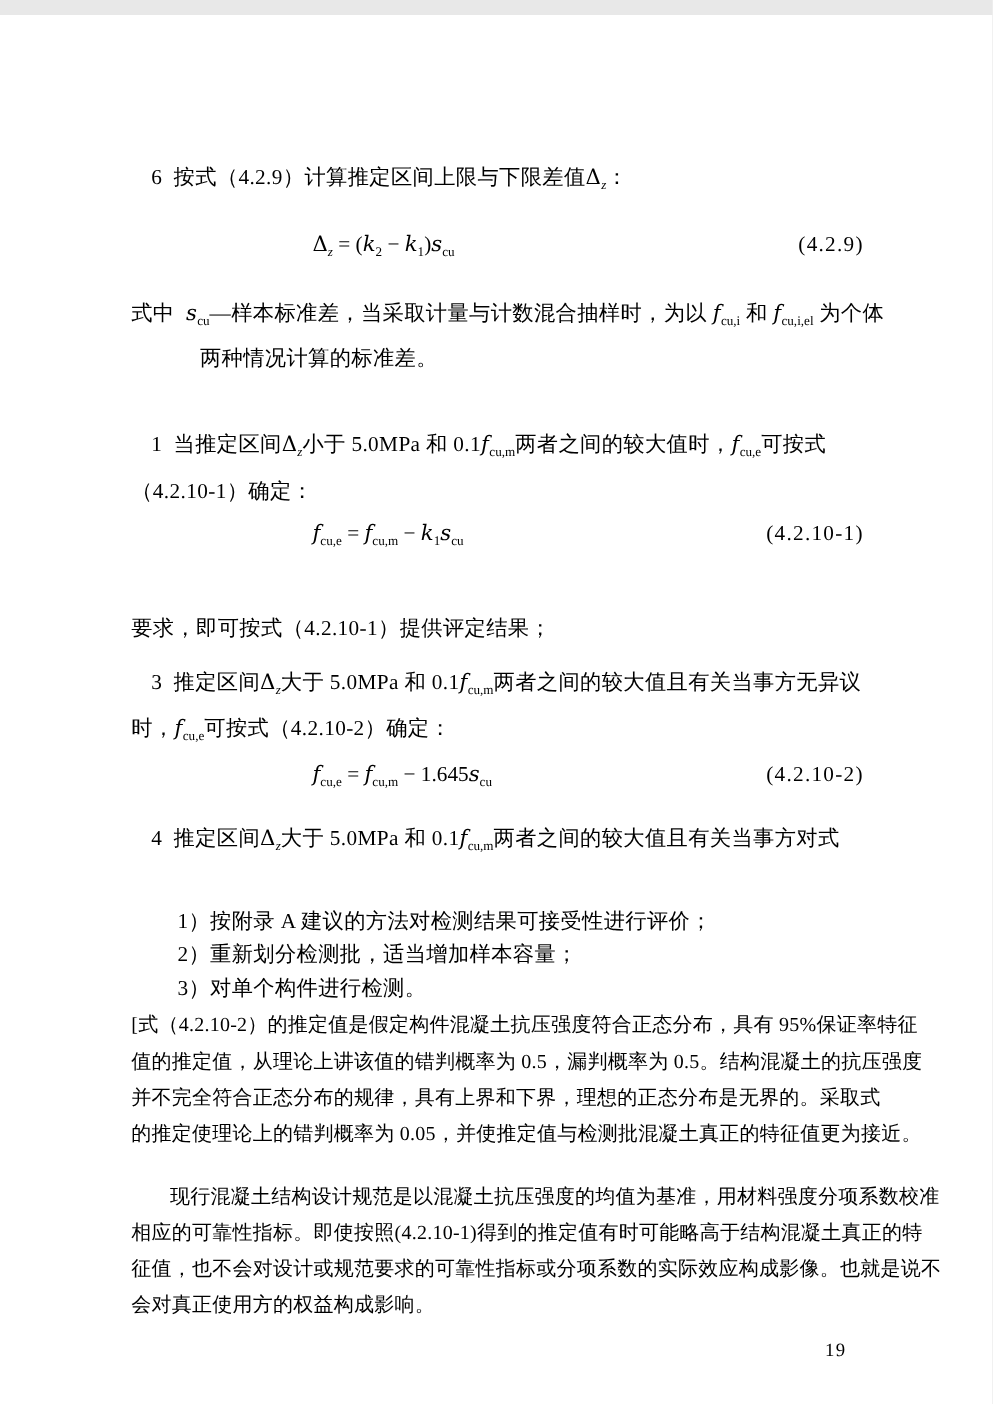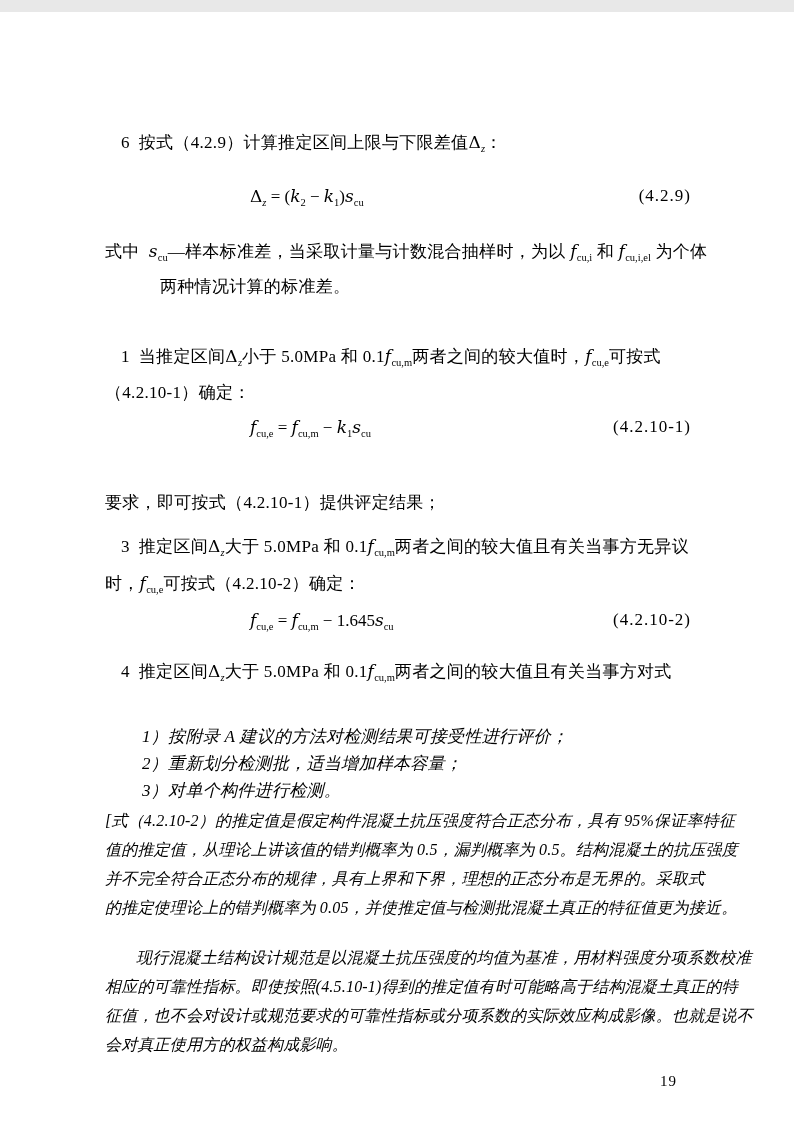--- a/index.html
+++ b/index.html
@@ -15,21 +15,21 @@
   .ln{
     position:absolute;
     left:105px;
     width:586px;
     font-size:17px;
     line-height:24px;
     white-space:nowrap;
     letter-spacing:0.3px;
   }
   .ind1{text-indent:16px;}
-  .ind3{padding-left:37px;font-style:italic;}
+  .ind3{padding-left:37px;}
   .num{margin-right:9px;}
   .sec-num{font-weight:bold;margin-right:10px;letter-spacing:1px;}
   
   .mv{font-family:"DejaVu Serif","Liberation Serif",serif;font-style:italic;}
   .sym{font-family:"DejaVu Serif","Liberation Serif",serif;font-style:normal;}
   .sb{font-size:10.5px;vertical-align:-4px;font-style:normal;letter-spacing:0;}
   .sbi{font-size:10.5px;vertical-align:-4px;font-style:italic;letter-spacing:0;}
   .formula{
     position:absolute;
     left:105px;
@@ -41,21 +41,20 @@
   }
   .f-lhs{margin-left:145px;}
   .f-no{letter-spacing:1px;text-align:right;}
   
   .cm{
     position:absolute;
     left:105px;
     width:600px;
     font-size:16px;
     line-height:29px;
-    font-style:italic;
     white-space:nowrap;
     letter-spacing:0.2px;
   }
   .cm .cline{height:29px;}
   .cm .first-ind{text-indent:31px;}
   .pageno{
     position:absolute;
     left:660px;top:1061px;
     font-size:15px;
     letter-spacing:1px;
@@ -114,20 +113,20 @@
 
   <div class="cm" style="top:794px">
     <div class="cline">[式（4.2.10-2）的推定值是假定构件混凝土抗压强度符合正态分布，具有 95%保证率特征</div>
     <div class="cline">值的推定值，从理论上讲该值的错判概率为 0.5，漏判概率为 0.5。结构混凝土的抗压强度</div>
     <div class="cline">并不完全符合正态分布的规律，具有上界和下界，理想的正态分布是无界的。采取式</div>
     <div class="cline">的推定使理论上的错判概率为 0.05，并使推定值与检测批混凝土真正的特征值更为接近。</div>
   </div>
 
   <div class="cm" style="top:931px">
     <div class="cline first-ind">现行混凝土结构设计规范是以混凝土抗压强度的均值为基准，用材料强度分项系数校准</div>
-    <div class="cline">相应的可靠性指标。即使按照(4.5.10-1)得到的推定值有时可能略高于结构混凝土真正的特</div>
+    <div class="cline">相应的可靠性指标。即使按照(4.2.10-1)得到的推定值有时可能略高于结构混凝土真正的特</div>
     <div class="cline">征值，也不会对设计或规范要求的可靠性指标或分项系数的实际效应构成影像。也就是说不</div>
     <div class="cline">会对真正使用方的权益构成影响。</div>
   </div>
 
   <div class="pageno">19</div>
 
 </div>
 
 </body></html>

